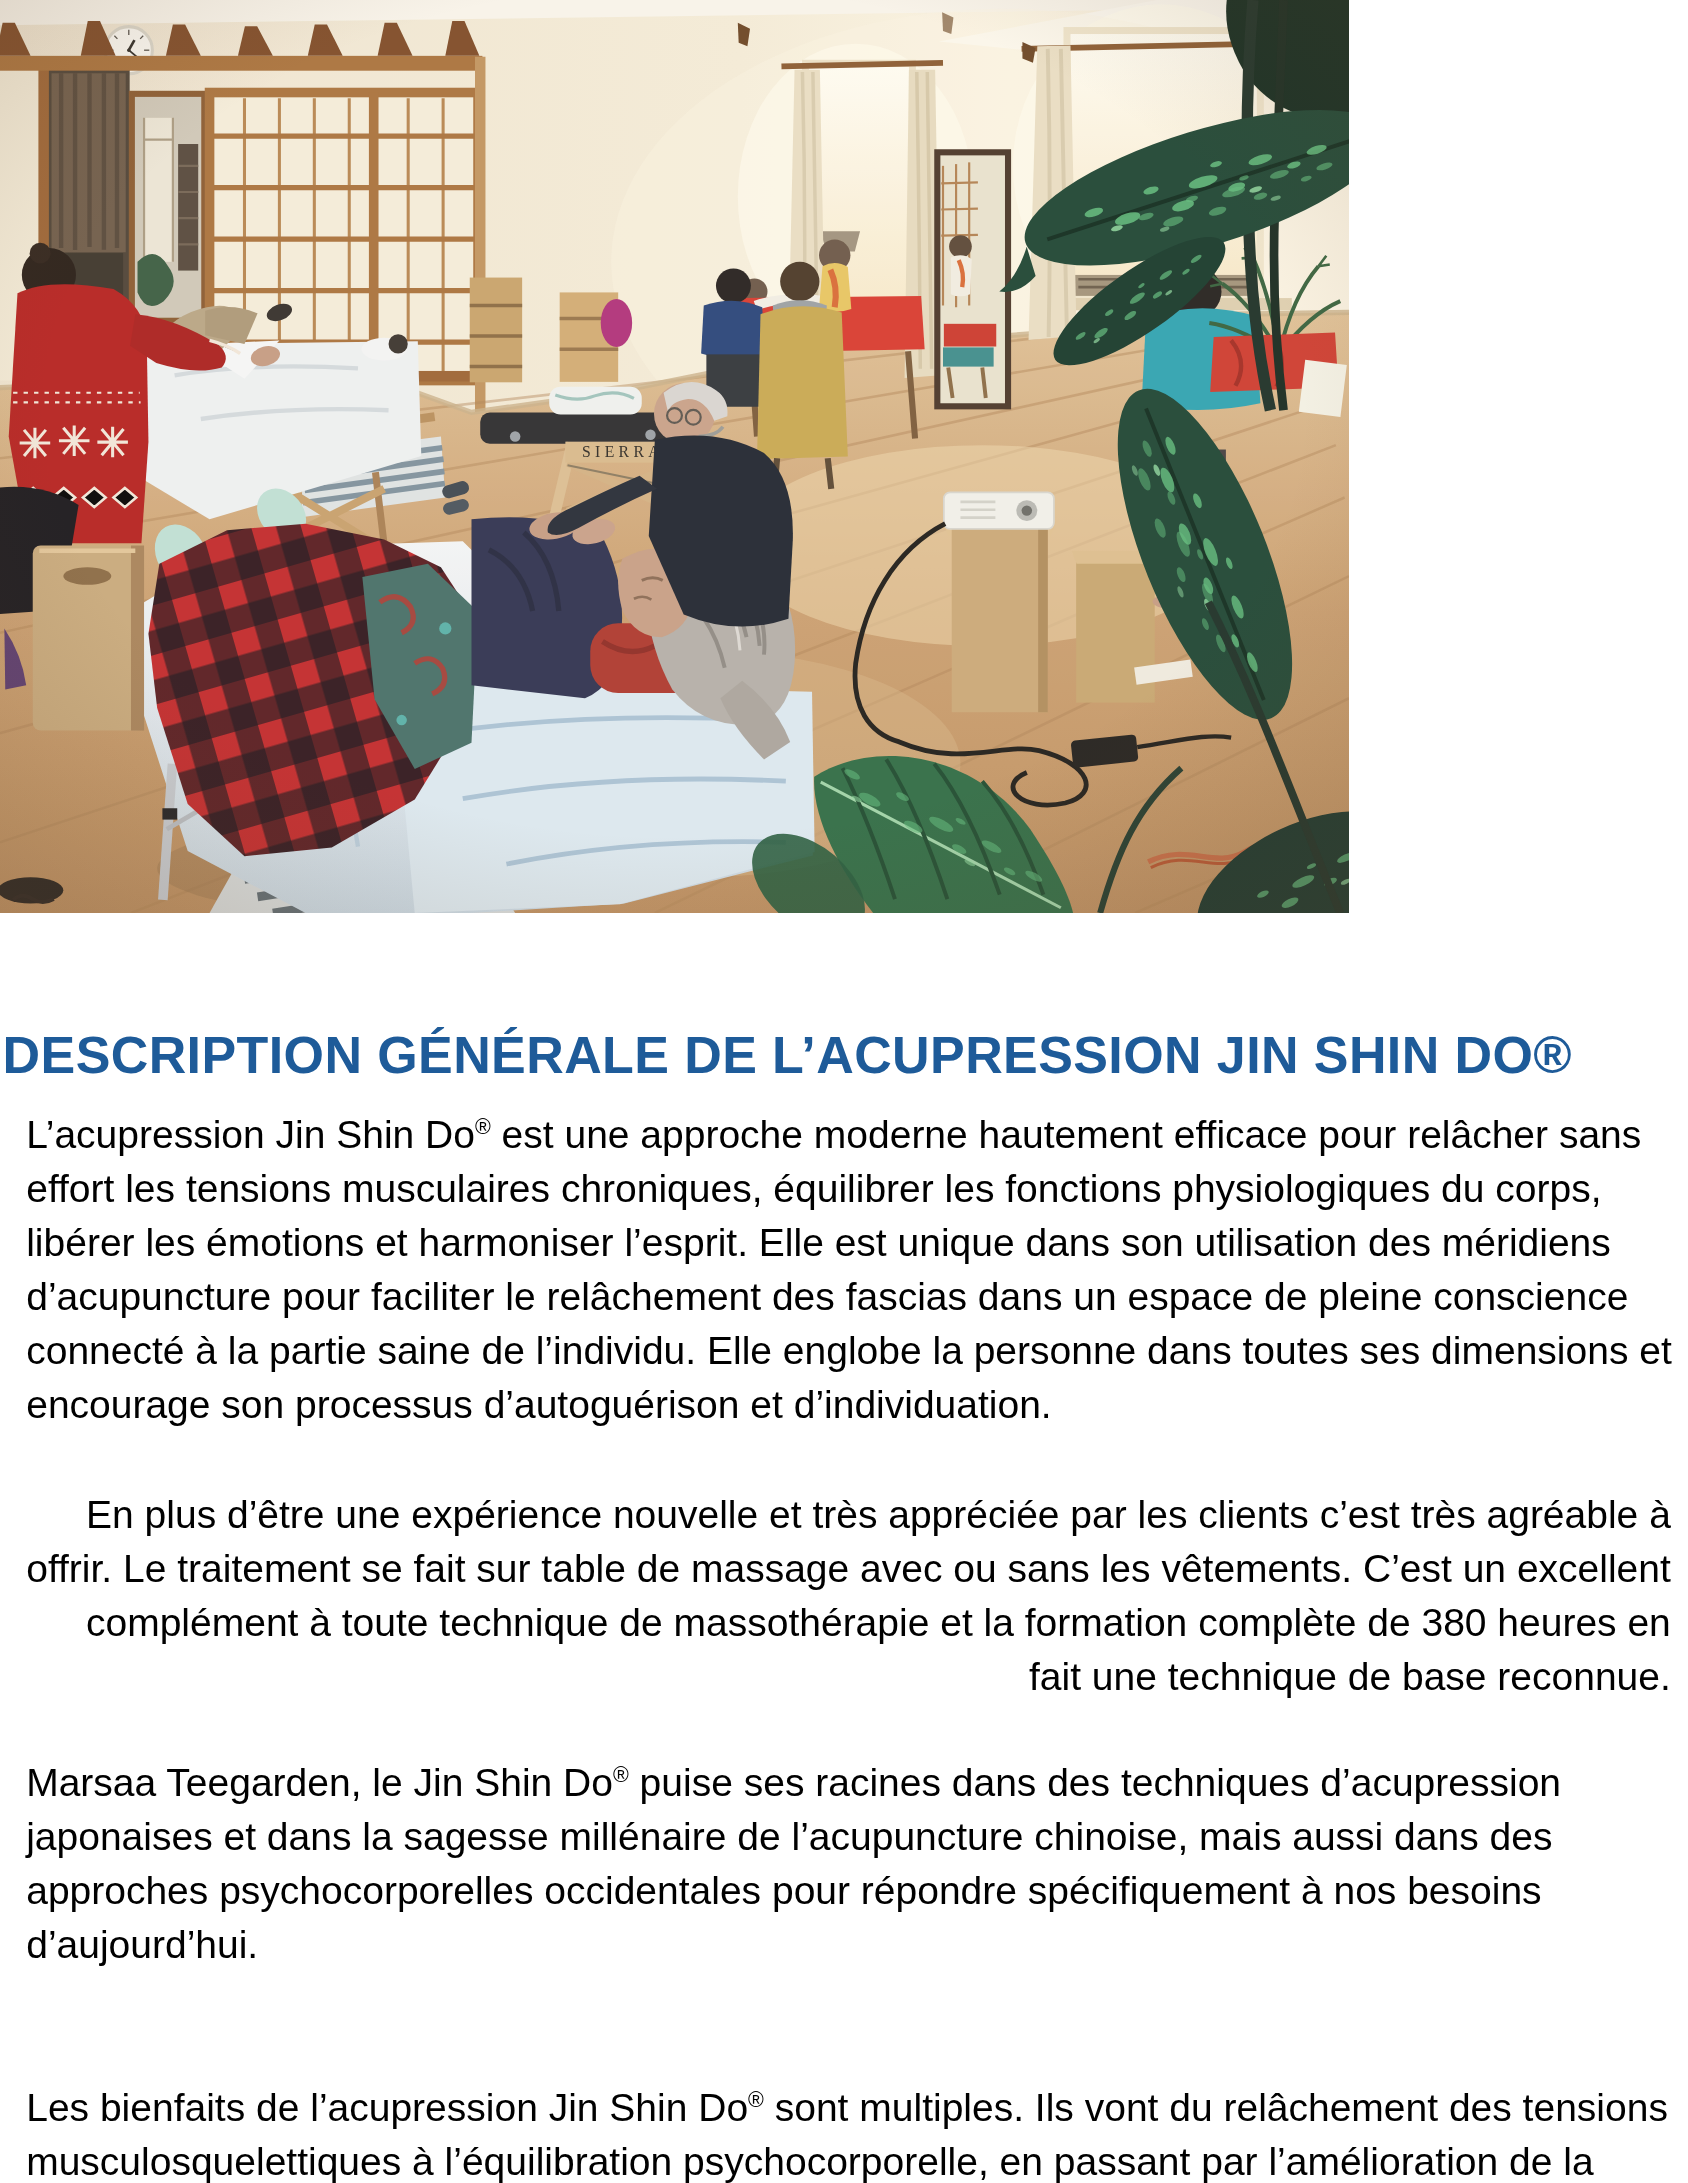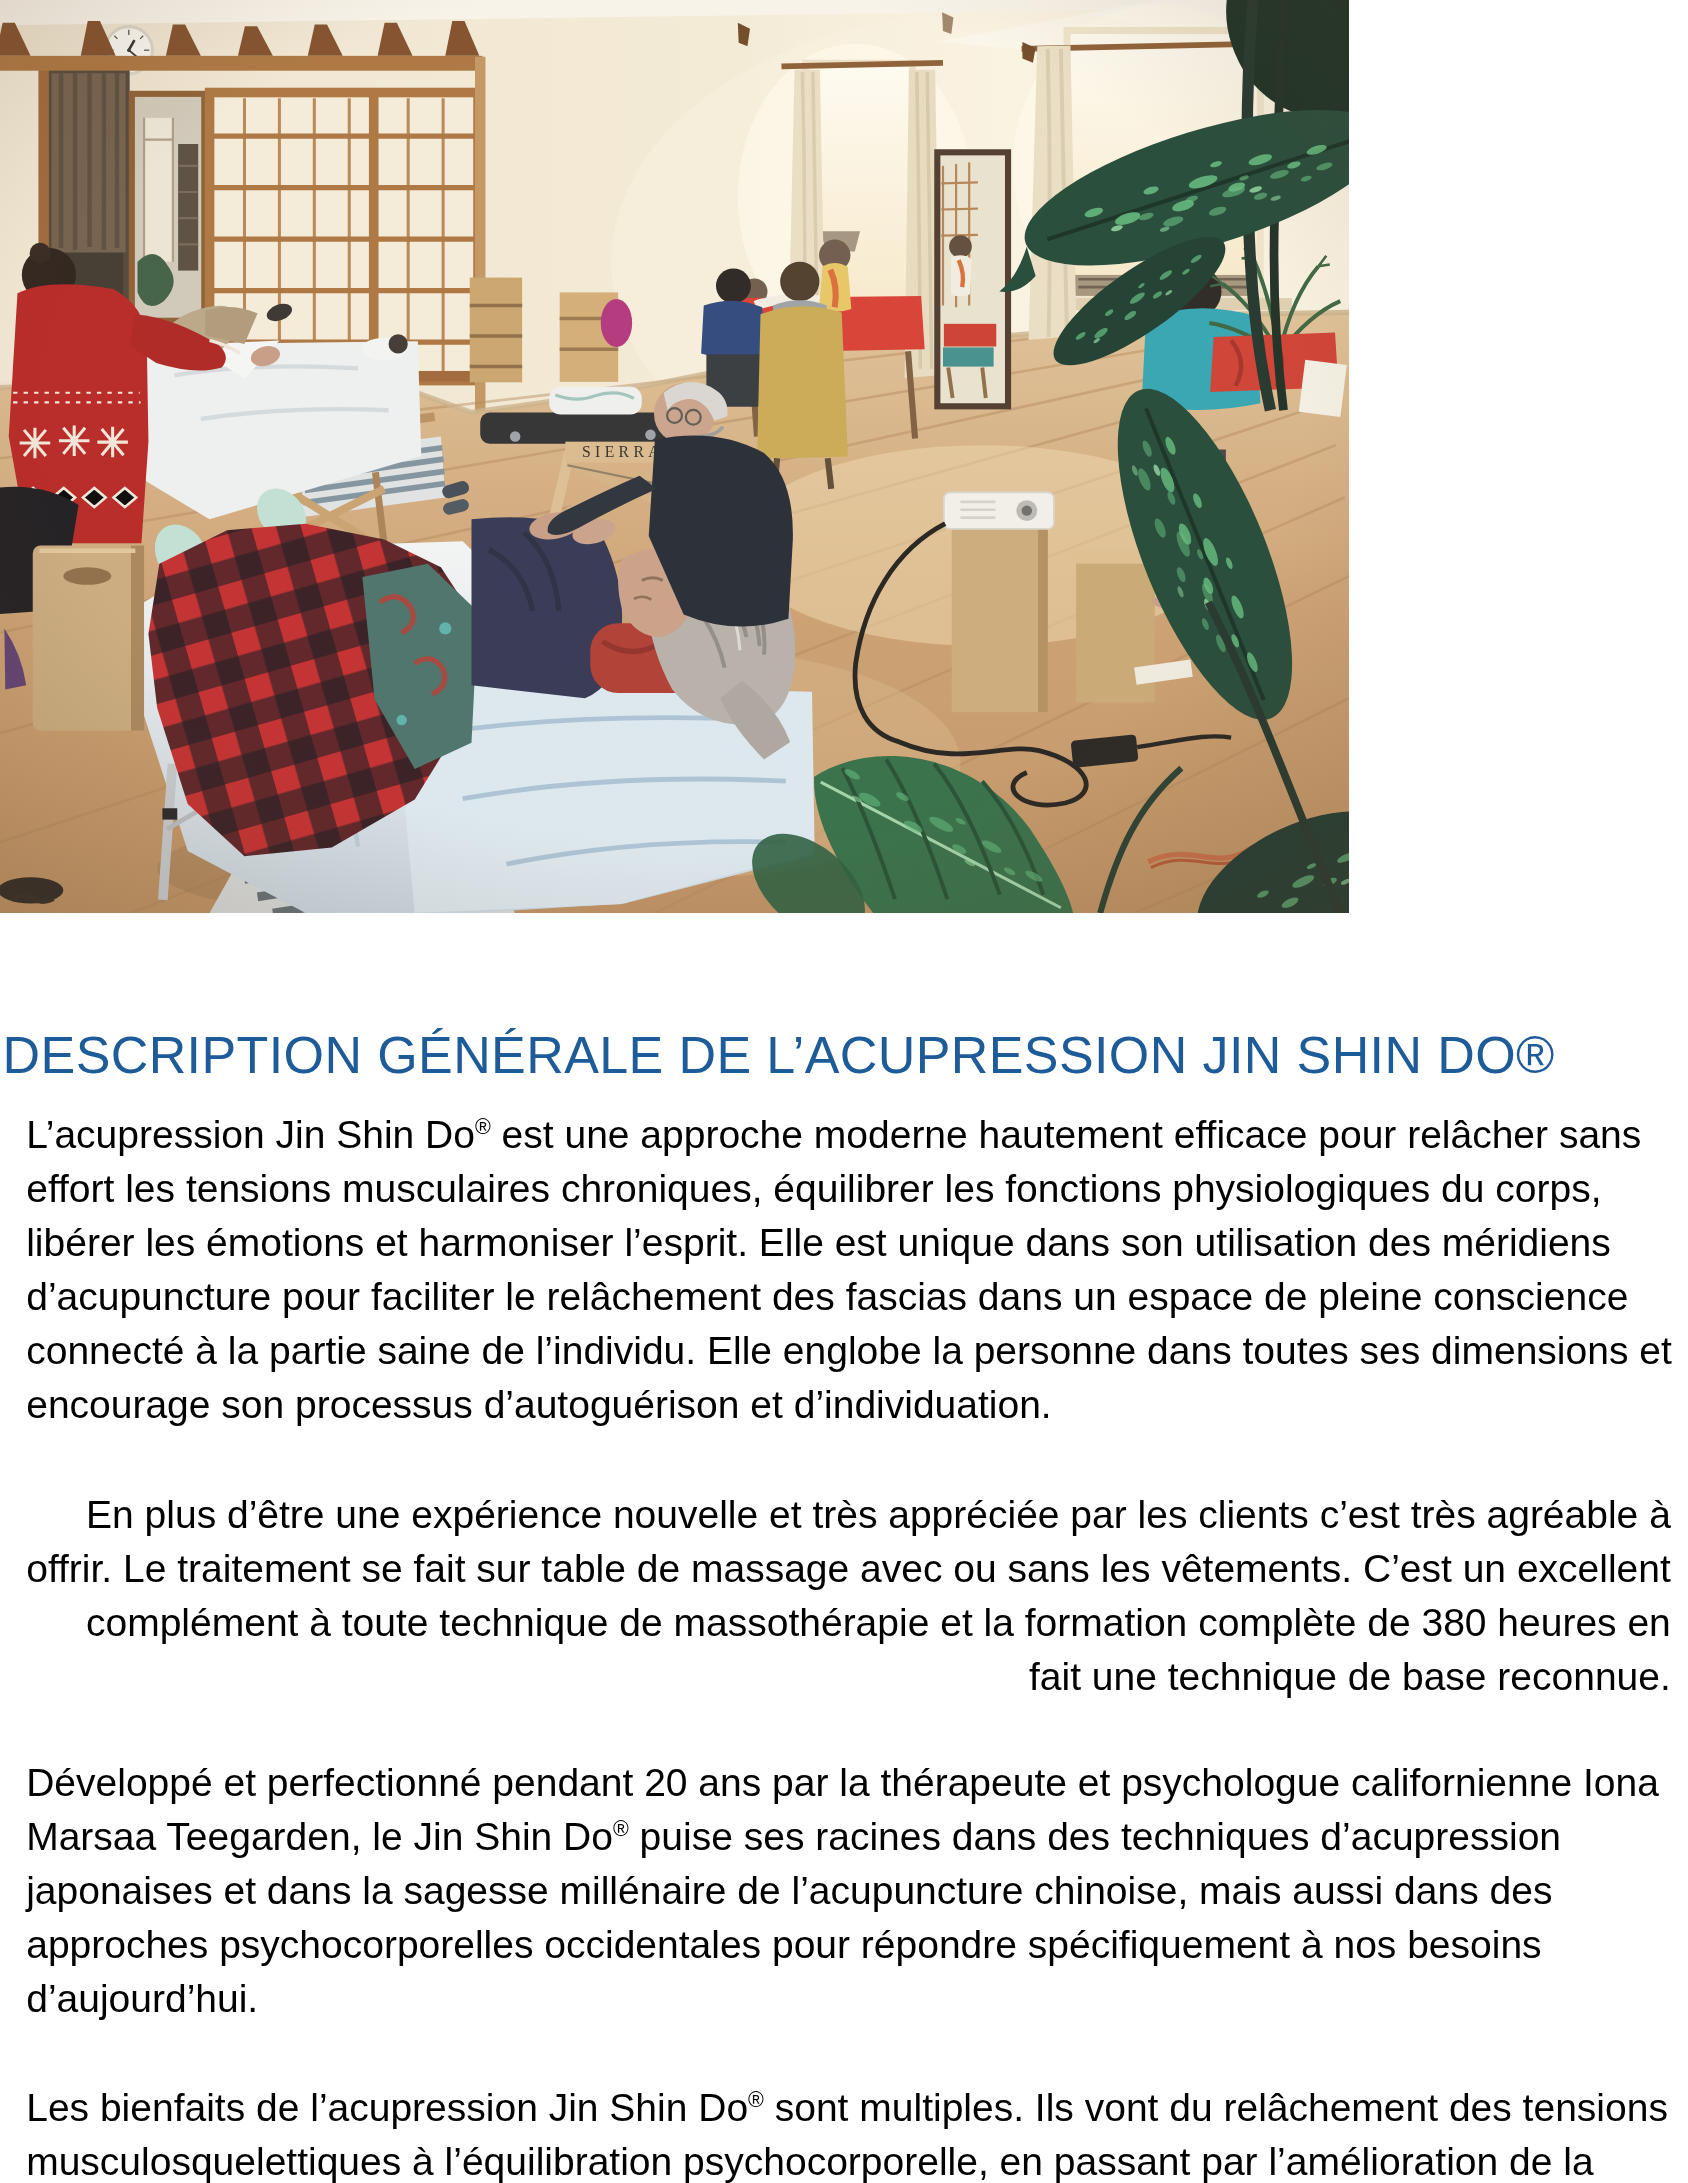--- a/index.html
+++ b/index.html
@@ -6,21 +6,21 @@
     --heading-blue:#1e5b99;
     --body-text:#000000;
   }
   html,body{margin:0;padding:0;}
   body{background:#ffffff;font-family:"Liberation Sans","DejaVu Sans",sans-serif;}
   .page{position:relative;width:1689px;height:2298px;background:#ffffff;overflow:hidden;}
   .photo{position:absolute;left:0;top:0;width:1349px;height:913px;}
   .photo svg{display:block;width:1349px;height:913px;}
   h1.heading{
     position:absolute;left:2.6px;top:1025px;margin:0;
-    font-size:52px;font-weight:400;letter-spacing:0.4px;
+    font-size:52px;font-weight:700;letter-spacing:0.4px;
     line-height:61px;white-space:nowrap;color:var(--heading-blue);
   }
   .para{position:absolute;left:2.2px;color:var(--body-text);font-size:39px;margin-left:24px;}
   .para .line{line-height:54px;height:54px;white-space:nowrap;}
   .para .line sup{font-size:55%;vertical-align:super;line-height:0;}
   #p1{top:1108px;} #p2{top:1488px;text-align:right;} #p3{top:1756px;} #p4{top:2081px;}
 </style>
 </head>
 <body>
 
@@ -464,21 +464,20 @@
   </div>
 
   <div class="para" id="p2">
     <div class="line">En plus d’être une expérience nouvelle et très appréciée par les clients c’est très agréable à</div>
     <div class="line">offrir. Le traitement se fait sur table de massage avec ou sans les vêtements. C’est un excellent</div>
     <div class="line">complément à toute technique de massothérapie et la formation complète de 380 heures en</div>
     <div class="line">fait une technique de base reconnue.</div>
   </div>
 
   <div class="para" id="p3">
-    <div class="line">Développé et perfectionné pendant 20 ans par la thérapeute et psychologue californienne Iona</div>
     <div class="line">Marsaa Teegarden, le Jin Shin Do<sup>®</sup> puise ses racines dans des techniques d’acupression</div>
     <div class="line">japonaises et dans la sagesse millénaire de l’acupuncture chinoise, mais aussi dans des</div>
     <div class="line">approches psychocorporelles occidentales pour répondre spécifiquement à nos besoins</div>
     <div class="line">d’aujourd’hui.</div>
   </div>
 
   <div class="para" id="p4">
     <div class="line">Les bienfaits de l’acupression Jin Shin Do<sup>®</sup> sont multiples. Ils vont du relâchement des tensions</div>
     <div class="line">musculosquelettiques à l’équilibration psychocorporelle, en passant par l’amélioration de la</div>
 

